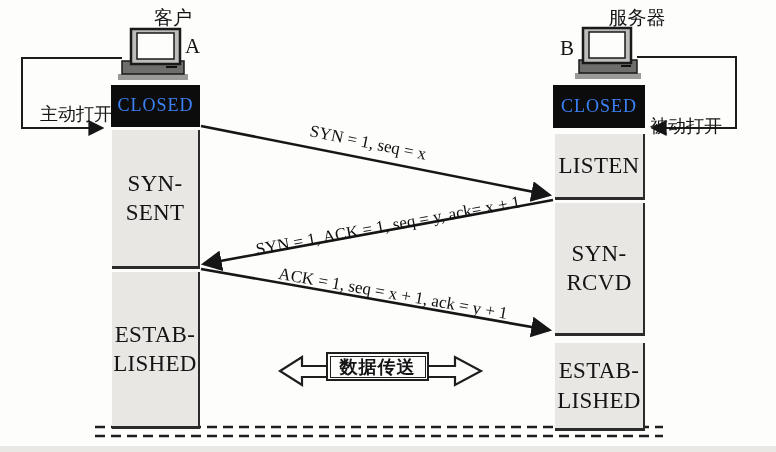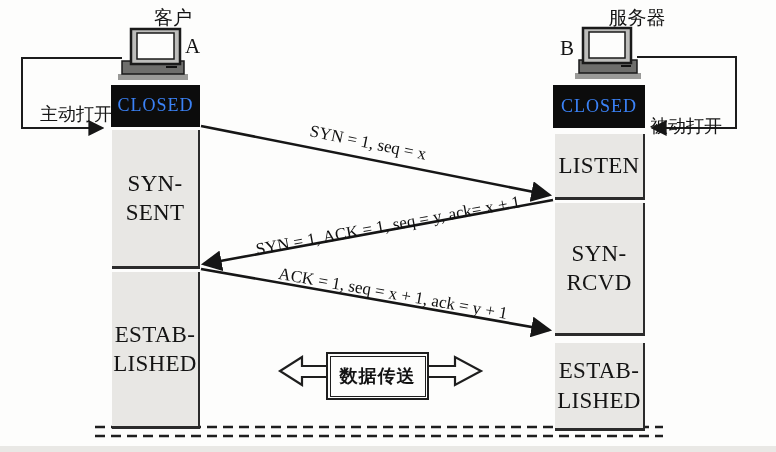--- a/index.html
+++ b/index.html
@@ -43,21 +43,21 @@
   #s-estab   { left:555px; top:343px; width:88px; height:85px; }
 
   .msg-label {
     position:absolute; font-size:17px; white-space:nowrap; color:#101010;
   }
   #m1 { left:368px; top:143px; transform:translate(-50%,-50%) rotate(11.5deg); }
   #m2 { left:388px; top:226px; transform:translate(-50%,-50%) rotate(-10.3deg); }
   #m3 { left:393px; top:294px; transform:translate(-50%,-50%) rotate(10deg); }
 
   #dt-box {
-    position:absolute; left:326px; top:352px; width:103px; height:48px;
+    position:absolute; left:326px; top:352px; width:103px; height:29px;
     border:2.5px solid #1e1e1e; background:#fdfdfc; box-sizing:border-box;
   }
   #dt-inner {
     position:absolute; inset:1.5px; border:1.5px solid #1e1e1e;
     display:flex; align-items:center; justify-content:center;
     font-size:18px; font-weight:bold; letter-spacing:1px; white-space:nowrap;
   }
   #bottom-strip {
     position:absolute; left:0; top:446px; width:776px; height:6px;
     background:#e9e8e5;

